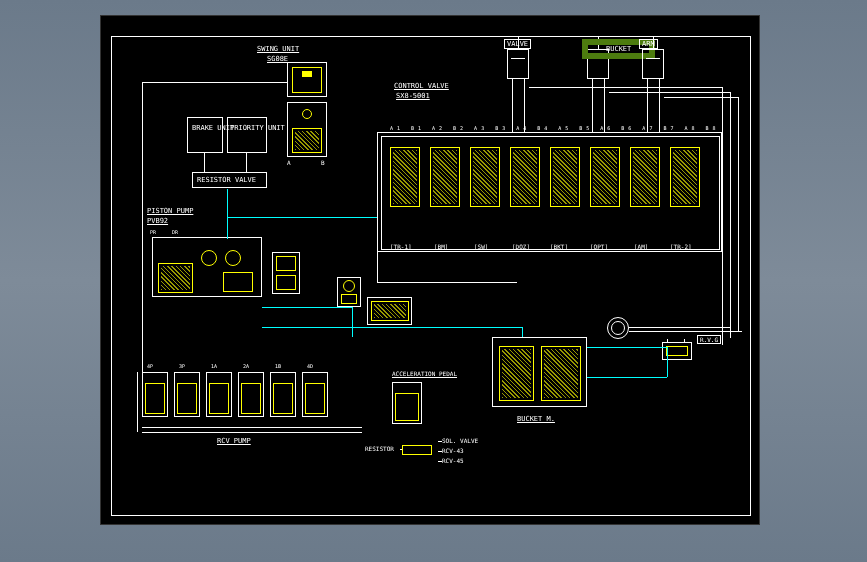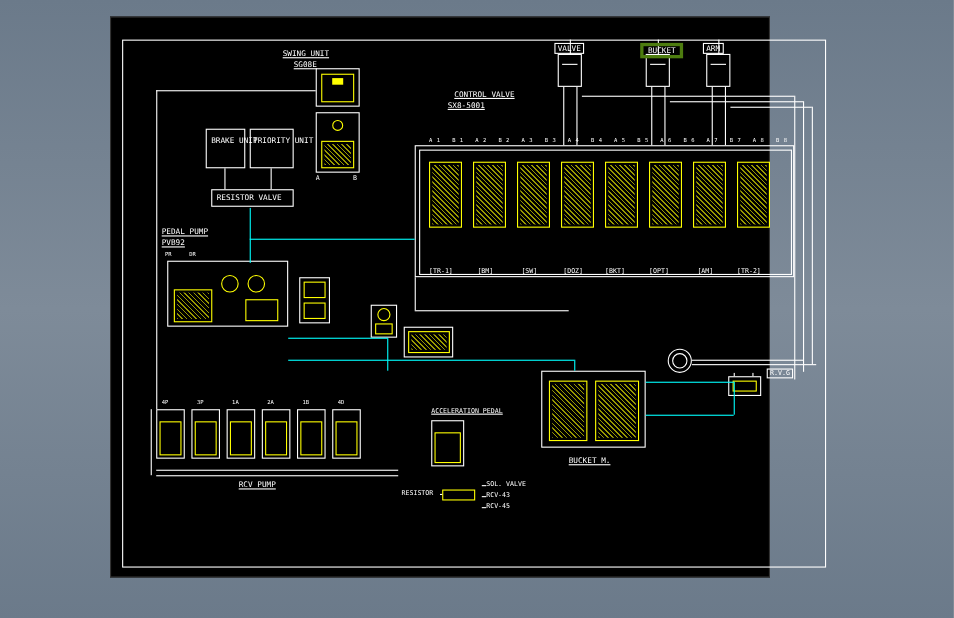--- a/index.html
+++ b/index.html
@@ -6,21 +6,21 @@
   body {
     width: 867px; height: 562px;
     background: linear-gradient(180deg, #6b7a8a 0%, #7e8b99 50%, #6b7a8a 100%);
     font-family: Arial, sans-serif;
     overflow: hidden;
     position: relative;
   }
   .canvas {
     position: absolute;
     left: 100px; top: 15px;
-    width: 600px; height: 510px;
+    width: 660px; height: 510px;
     background: #000;
     border: 1px solid #333;
   }
   .frame {
     position: absolute;
     left: 10px; top: 20px;
     width: 640px; height: 480px;
     border: 1px solid #fff;
   }
   .label {
@@ -99,34 +99,34 @@
 </style>
 </head>
 <body>
 
 <div class="canvas">
   <div class="frame">
 
     <div class="label u" style="left:145px; top:8px;">SWING UNIT</div>
     <div class="label u" style="left:155px; top:18px;">SG08E</div>
 
-    <div class="label u" style="left:301px; top:45px;">CONTROL VALVE</div>
-    <div class="label u" style="left:295px; top:55px;">SX8-5001</div>
+    <div class="label u" style="left:282px; top:45px;">CONTROL VALVE</div>
+    <div class="label u" style="left:284px; top:55px;">SX8-5001</div>
 
     <div class="cyl" style="left:395px; top:12px; width:22px; height:30px;">
       <div class="rod"></div>
         <div class="pist"></div>
     </div>
     <div class="label" style="left:392px; top:2px; border:1px solid #fff; padding:0 2px;">VALVE</div>
 
     <div class="cyl" style="left:475px; top:12px; width:22px; height:30px;">
       <div class="rod"></div>
         <div class="pist"></div>
     </div>
-    <div class="label" style="left:470px; top:2px; border:3px solid #4d7c0f; padding:0 4px;">BUCKET</div>
+    <div class="label" style="left:470px; top:2px; border:6px solid #4d7c0f; padding:0 18px;">BUCKET</div>
 
     <div class="cyl" style="left:530px; top:12px; width:22px; height:30px;">
       <div class="rod"></div>
         <div class="pist"></div>
     </div>
     <div class="label" style="left:527px; top:2px; border:1px solid #fff; padding:0 2px;">ARM</div>
 
     <div class="wbox" style="left:75px; top:80px; width:36px; height:36px;">
       <div class="label" style="left:4px; top:6px; line-height:9px;">BRAKE
 UNIT</div>
@@ -135,21 +135,21 @@
       <div class="label" style="left:2px; top:6px; line-height:9px;">PRIORITY
 UNIT</div>
     </div>
 
     <div class="wbox" style="left:80px; top:135px; width:75px; height:16px;">
       <div class="label" style="left:4px; top:3px;">RESISTOR VALVE</div>
     </div>
     <div class="wline" style="left:92px; top:116px; width:1px; height:19px;"></div>
     <div class="wline" style="left:134px; top:116px; width:1px; height:19px;"></div>
 
-    <div class="label u" style="left:35px; top:170px;">PEDAL PUMP</div>
+    <div class="label u" style="left:35px; top:170px;">PISTON PUMP</div>
     <div class="label u" style="left:35px; top:180px;">PVB92</div>
 
     <div class="wbox" style="left:175px; top:25px; width:40px; height:35px;">
       <div class="ybox" style="left:4px; top:4px; width:30px; height:26px;"></div>
       <div class="yfill" style="left:14px; top:8px; width:10px; height:6px;"></div>
     </div>
     <div class="wbox" style="left:175px; top:65px; width:40px; height:55px;">
       <div class="spool" style="left:4px; top:25px; width:30px; height:25px;"></div>
       <div class="ycircle" style="left:14px; top:6px; width:10px; height:10px;"></div>
     </div>

